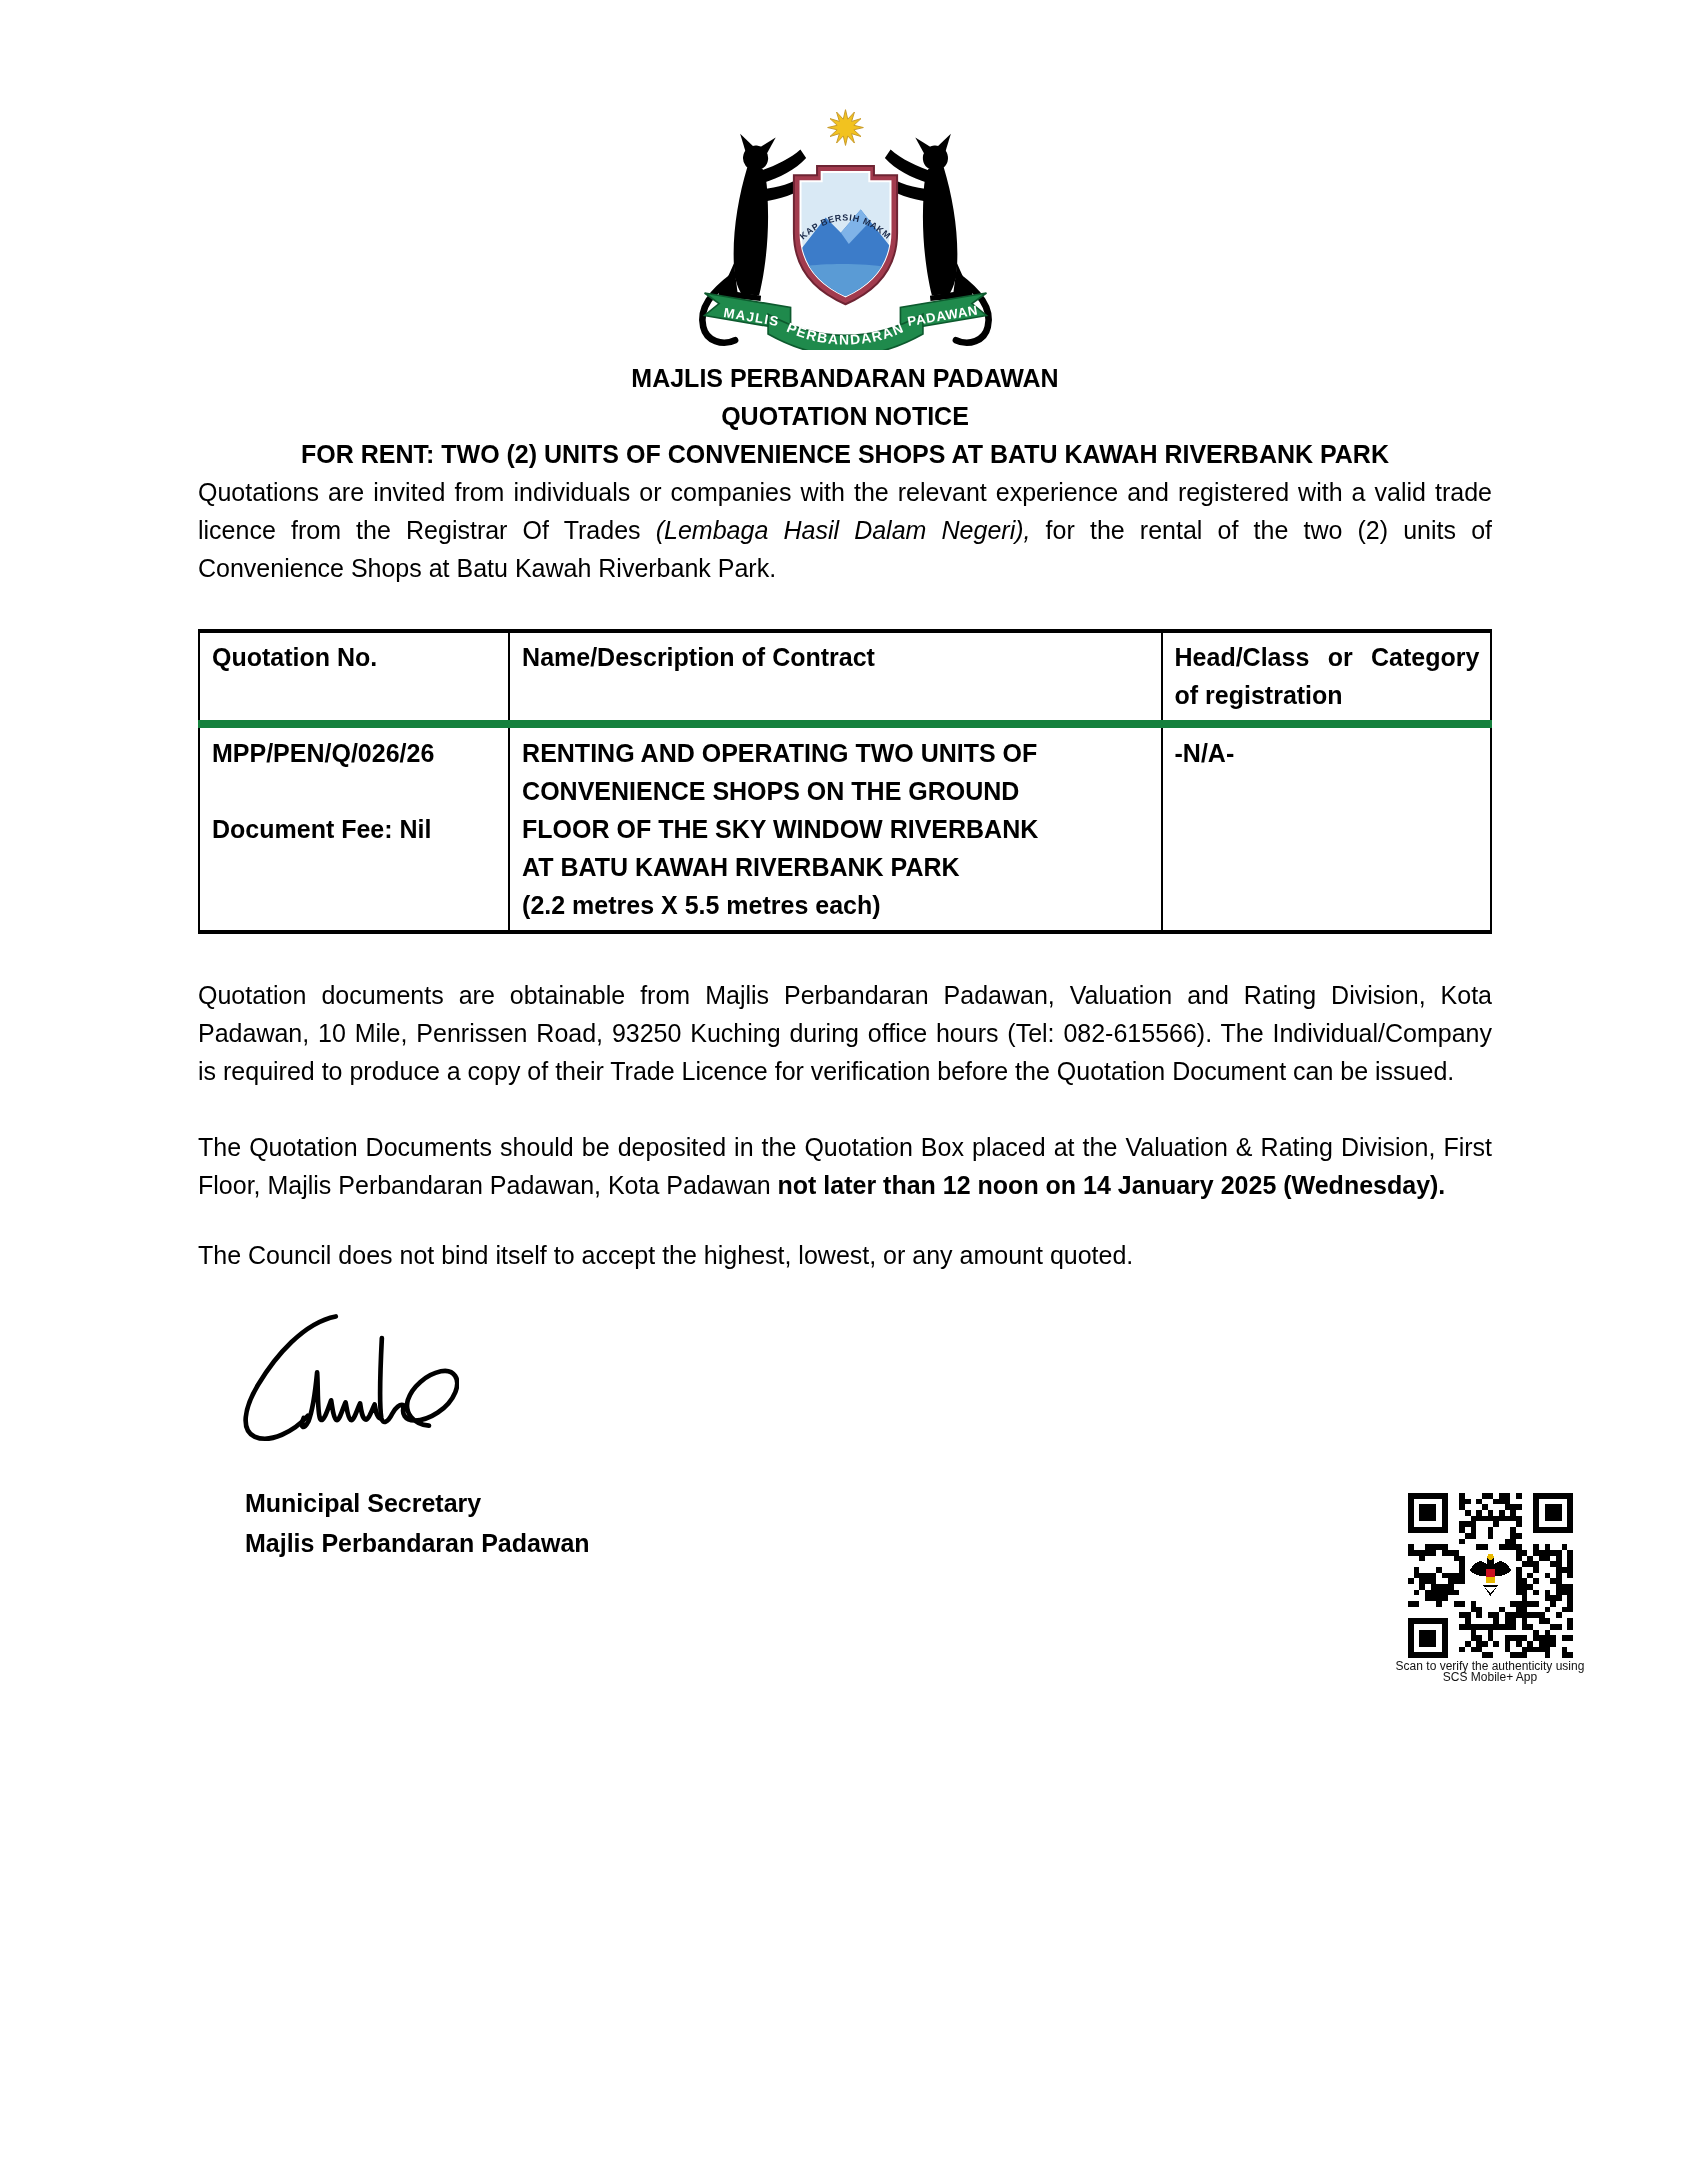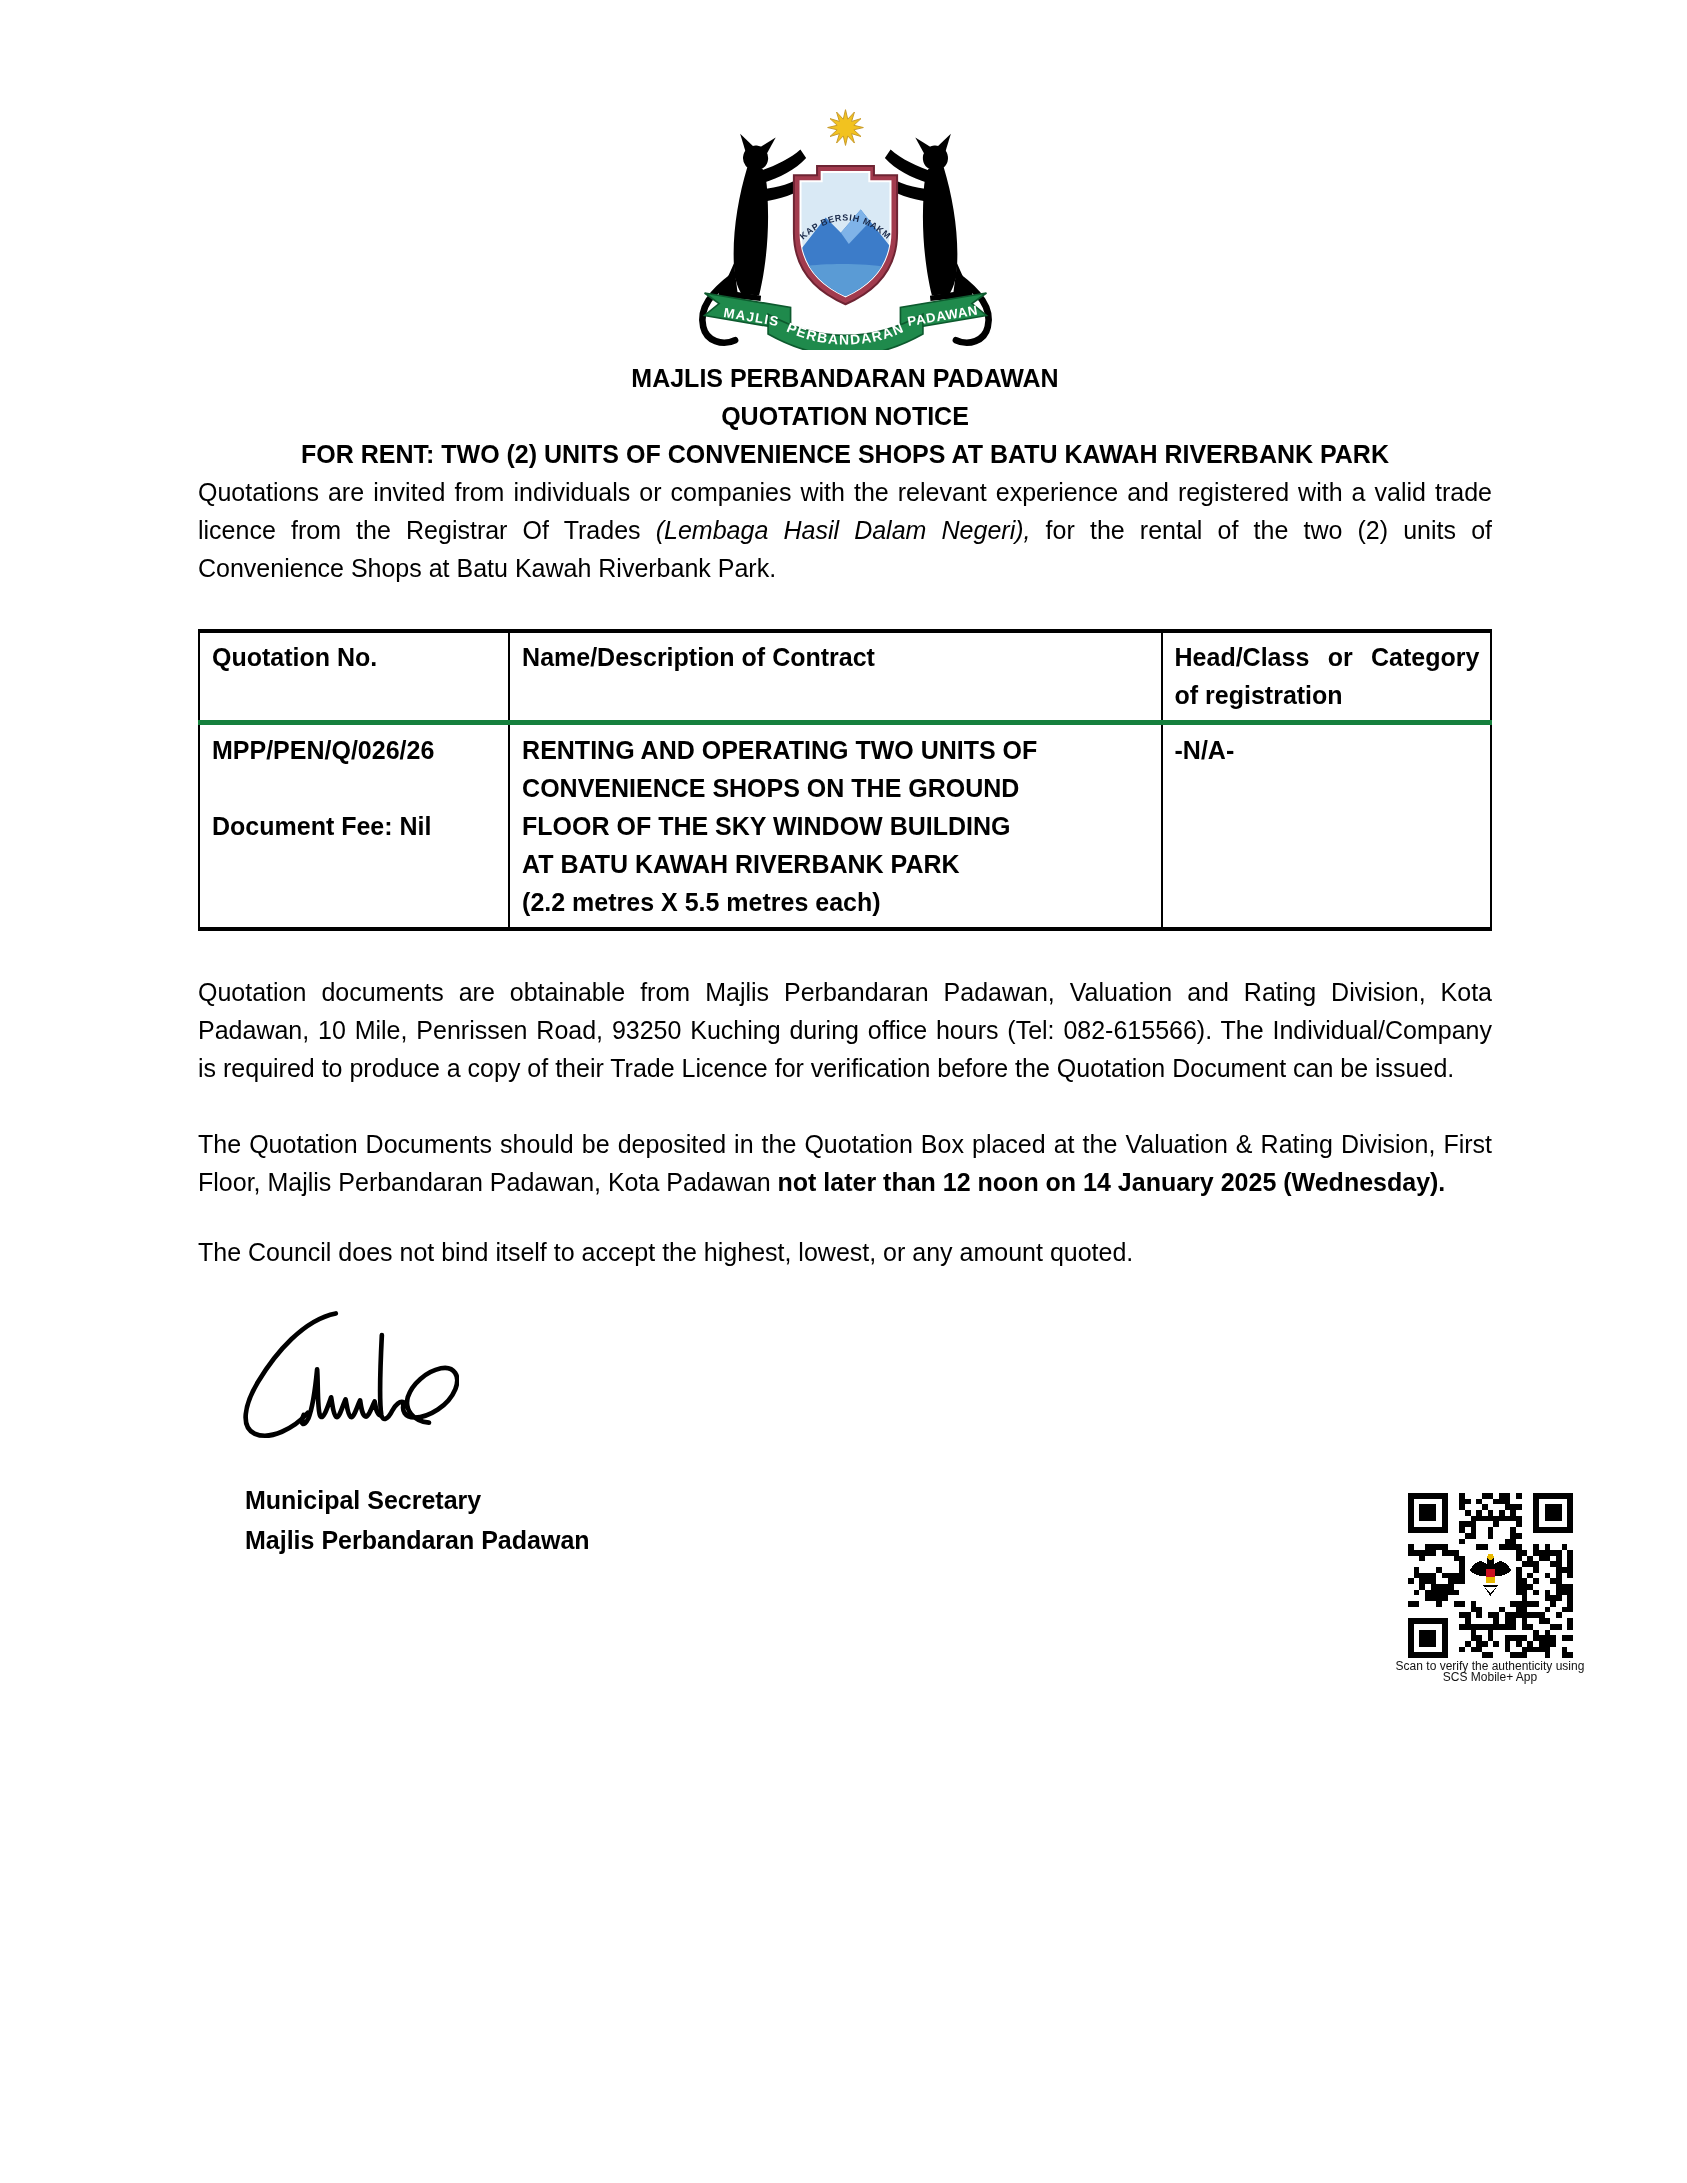--- a/index.html
+++ b/index.html
@@ -30,21 +30,21 @@
     border-top:4px solid #000;
     border-bottom:4px solid #000;
   }
   table.quote th, table.quote td{
     border:2px solid #000;
     vertical-align:top;
     text-align:left;
     line-height:38px;
     padding:5.3px 10.6px 6.6px 12px;
   }
-  table.quote th{font-weight:bold;border-bottom:5px solid #15803d;text-align:justify;}
+  table.quote th{font-weight:bold;border-bottom:8px solid #15803d;text-align:justify;}
   .col-no{width:24%;}
   .col-desc{width:50.5%;}
   .col-cat{width:25.5%;}
   td.cat-cell{text-align:center;}
   .desc-line{font-weight:bold;}
   .row-bold{font-weight:bold;margin-left:41px;}
   .blank-line{height:38px;}
   .sig-wrap{margin-top:33px;margin-left:28px;height:144px;}
   .names{margin-top:32px;font-weight:bold;line-height:40px;margin-left:47px;}
   .qr-block{
@@ -135,21 +135,21 @@
       </tr>
       <tr>
         <td class="row-bold">
           <div>MPP/PEN/Q/026/26</div>
           <div class="blank-line"></div>
           <div>Document Fee: Nil</div>
         </td>
         <td>
           <div class="desc-line">RENTING AND OPERATING TWO UNITS OF</div>
           <div class="desc-line">CONVENIENCE SHOPS ON THE  GROUND</div>
-          <div class="desc-line">FLOOR OF THE SKY WINDOW BUILDING</div>
+          <div class="desc-line">FLOOR OF THE SKY WINDOW RIVERBANK</div>
           <div class="desc-line">AT BATU KAWAH RIVERBANK PARK</div>
           <div class="desc-line">(2.2 metres X 5.5 metres each)</div>
         </td>
         <td class="cat-cell row-bold">-N/A-</td>
       </tr>
     </tbody>
       </table>
 
     <p class="para p2">Quotation documents are obtainable from Majlis Perbandaran Padawan, Valuation and Rating Division, Kota Padawan, 10 Mile, Penrissen Road, 93250 Kuching during office hours (Tel: 082-615566). The Individual/Company is required to produce a copy of their Trade Licence for verification before the Quotation Document can be issued.</p>
 

